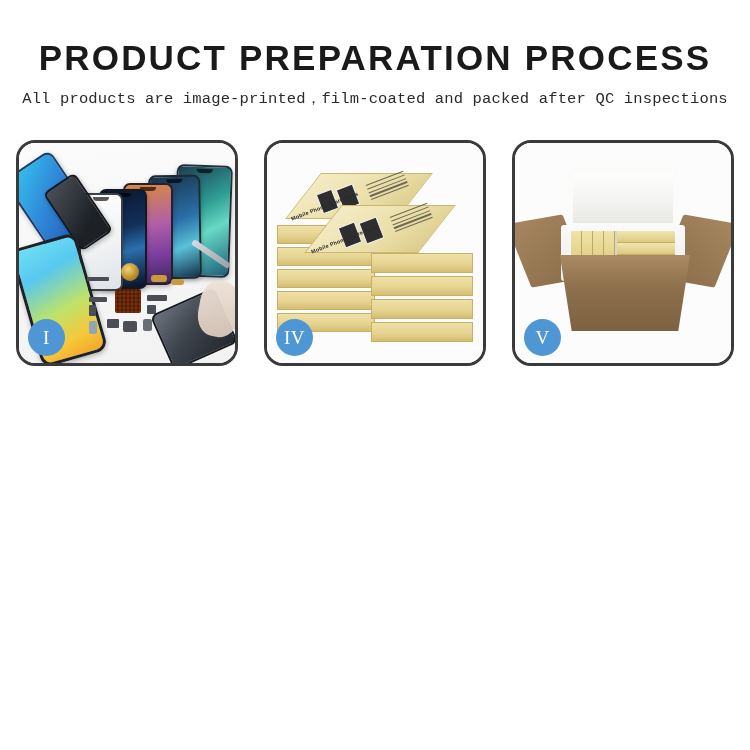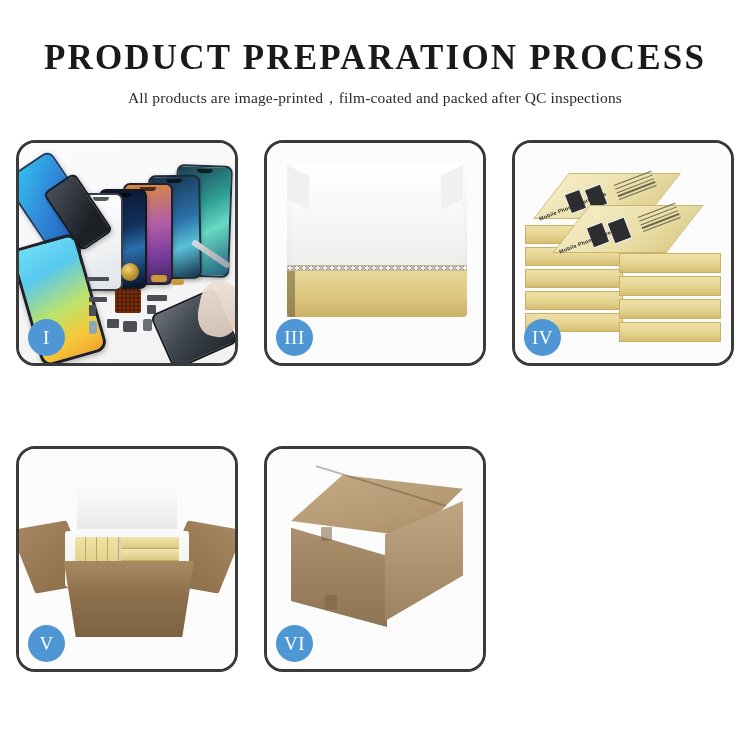--- a/index.html
+++ b/index.html
@@ -13,28 +13,28 @@
   .page{width:750px;height:750px;position:relative;background:#fff;}
 
   
   .header{text-align:center;padding-top:40px;}
   .title{
     font-size:35px;
     font-weight:700;
     letter-spacing:2.2px;
     color:#1a1a1a;
     line-height:1.05;
-    font-family:Liberation Serif, serif;
+    font-family:Liberation Sans, sans-serif;
   }
   .subtitle{
     font-size:15.5px;
     color:#2a2a2a;
     margin-top:11px;
     letter-spacing:0.15px;
-    font-family:Liberation Serif, serif;
+    font-family:Liberation Mono, monospace;
   }
 
   
   .grid{
     position:absolute;
     left:16px; top:140px;
     width:718px;
     display:grid;
     grid-template-columns:repeat(3, 222px);
     grid-template-rows:repeat(2, 226px);
@@ -325,31 +325,20 @@
         <div class="backplate">
             <div class="bp-cam"></div>
           </div>
         <div class="tweezer"></div>
         <div class="hand"></div>
       </div>
       <div class="badge">I</div>
     </div>
 
 
-    <div class="panel">
-      <div class="scene p3">
-        <div class="lid"></div>
-        <div class="lid-fold-l"></div>
-        <div class="lid-fold-r"></div>
-        <div class="tray-top"></div>
-        <div class="tray"></div>
-        <div class="tray-left-dark"></div>
-      </div>
-      <div class="badge">III</div>
-    </div>
 
     <div class="panel">
       <div class="scene p4">
         <div class="stack">
 
           <div class="sbox" style="left:0px;top:58px;width:96px;height:17px;"></div>
           <div class="sbox" style="left:0px;top:80px;width:96px;height:17px;"></div>
           <div class="sbox" style="left:0px;top:102px;width:96px;height:17px;"></div>
           <div class="sbox" style="left:0px;top:124px;width:96px;height:17px;"></div>
           <div class="sbox" style="left:0px;top:146px;width:96px;height:17px;"></div>
@@ -400,26 +389,15 @@
           <div class="ybar" style="left:33px;width:10px;"></div>
           <div class="ybar2" style="left:46px;right:0;top:0px;"></div>
           <div class="ybar2" style="left:46px;right:0;top:12px;"></div>
           <div class="ybar2" style="left:46px;right:0;top:24px;"></div>
         </div>
         <div class="carton"></div>
       </div>
       <div class="badge">V</div>
     </div>
 
-    <div class="panel">
-      <div class="scene p6">
-        <div class="c-top"></div>
-        <div class="c-front"></div>
-        <div class="c-side"></div>
-        <div class="seam" style="left:46px;top:36px;width:136px;height:2px;transform:rotate(17deg);"></div>
-        <div class="tape" style="left:54px;top:78px;width:11px;height:14px;"></div>
-        <div class="tape" style="left:58px;top:146px;width:12px;height:14px;"></div>
-      </div>
-      <div class="badge">VI</div>
-    </div>
 
   </div>
 </div>
 
 </body></html>

